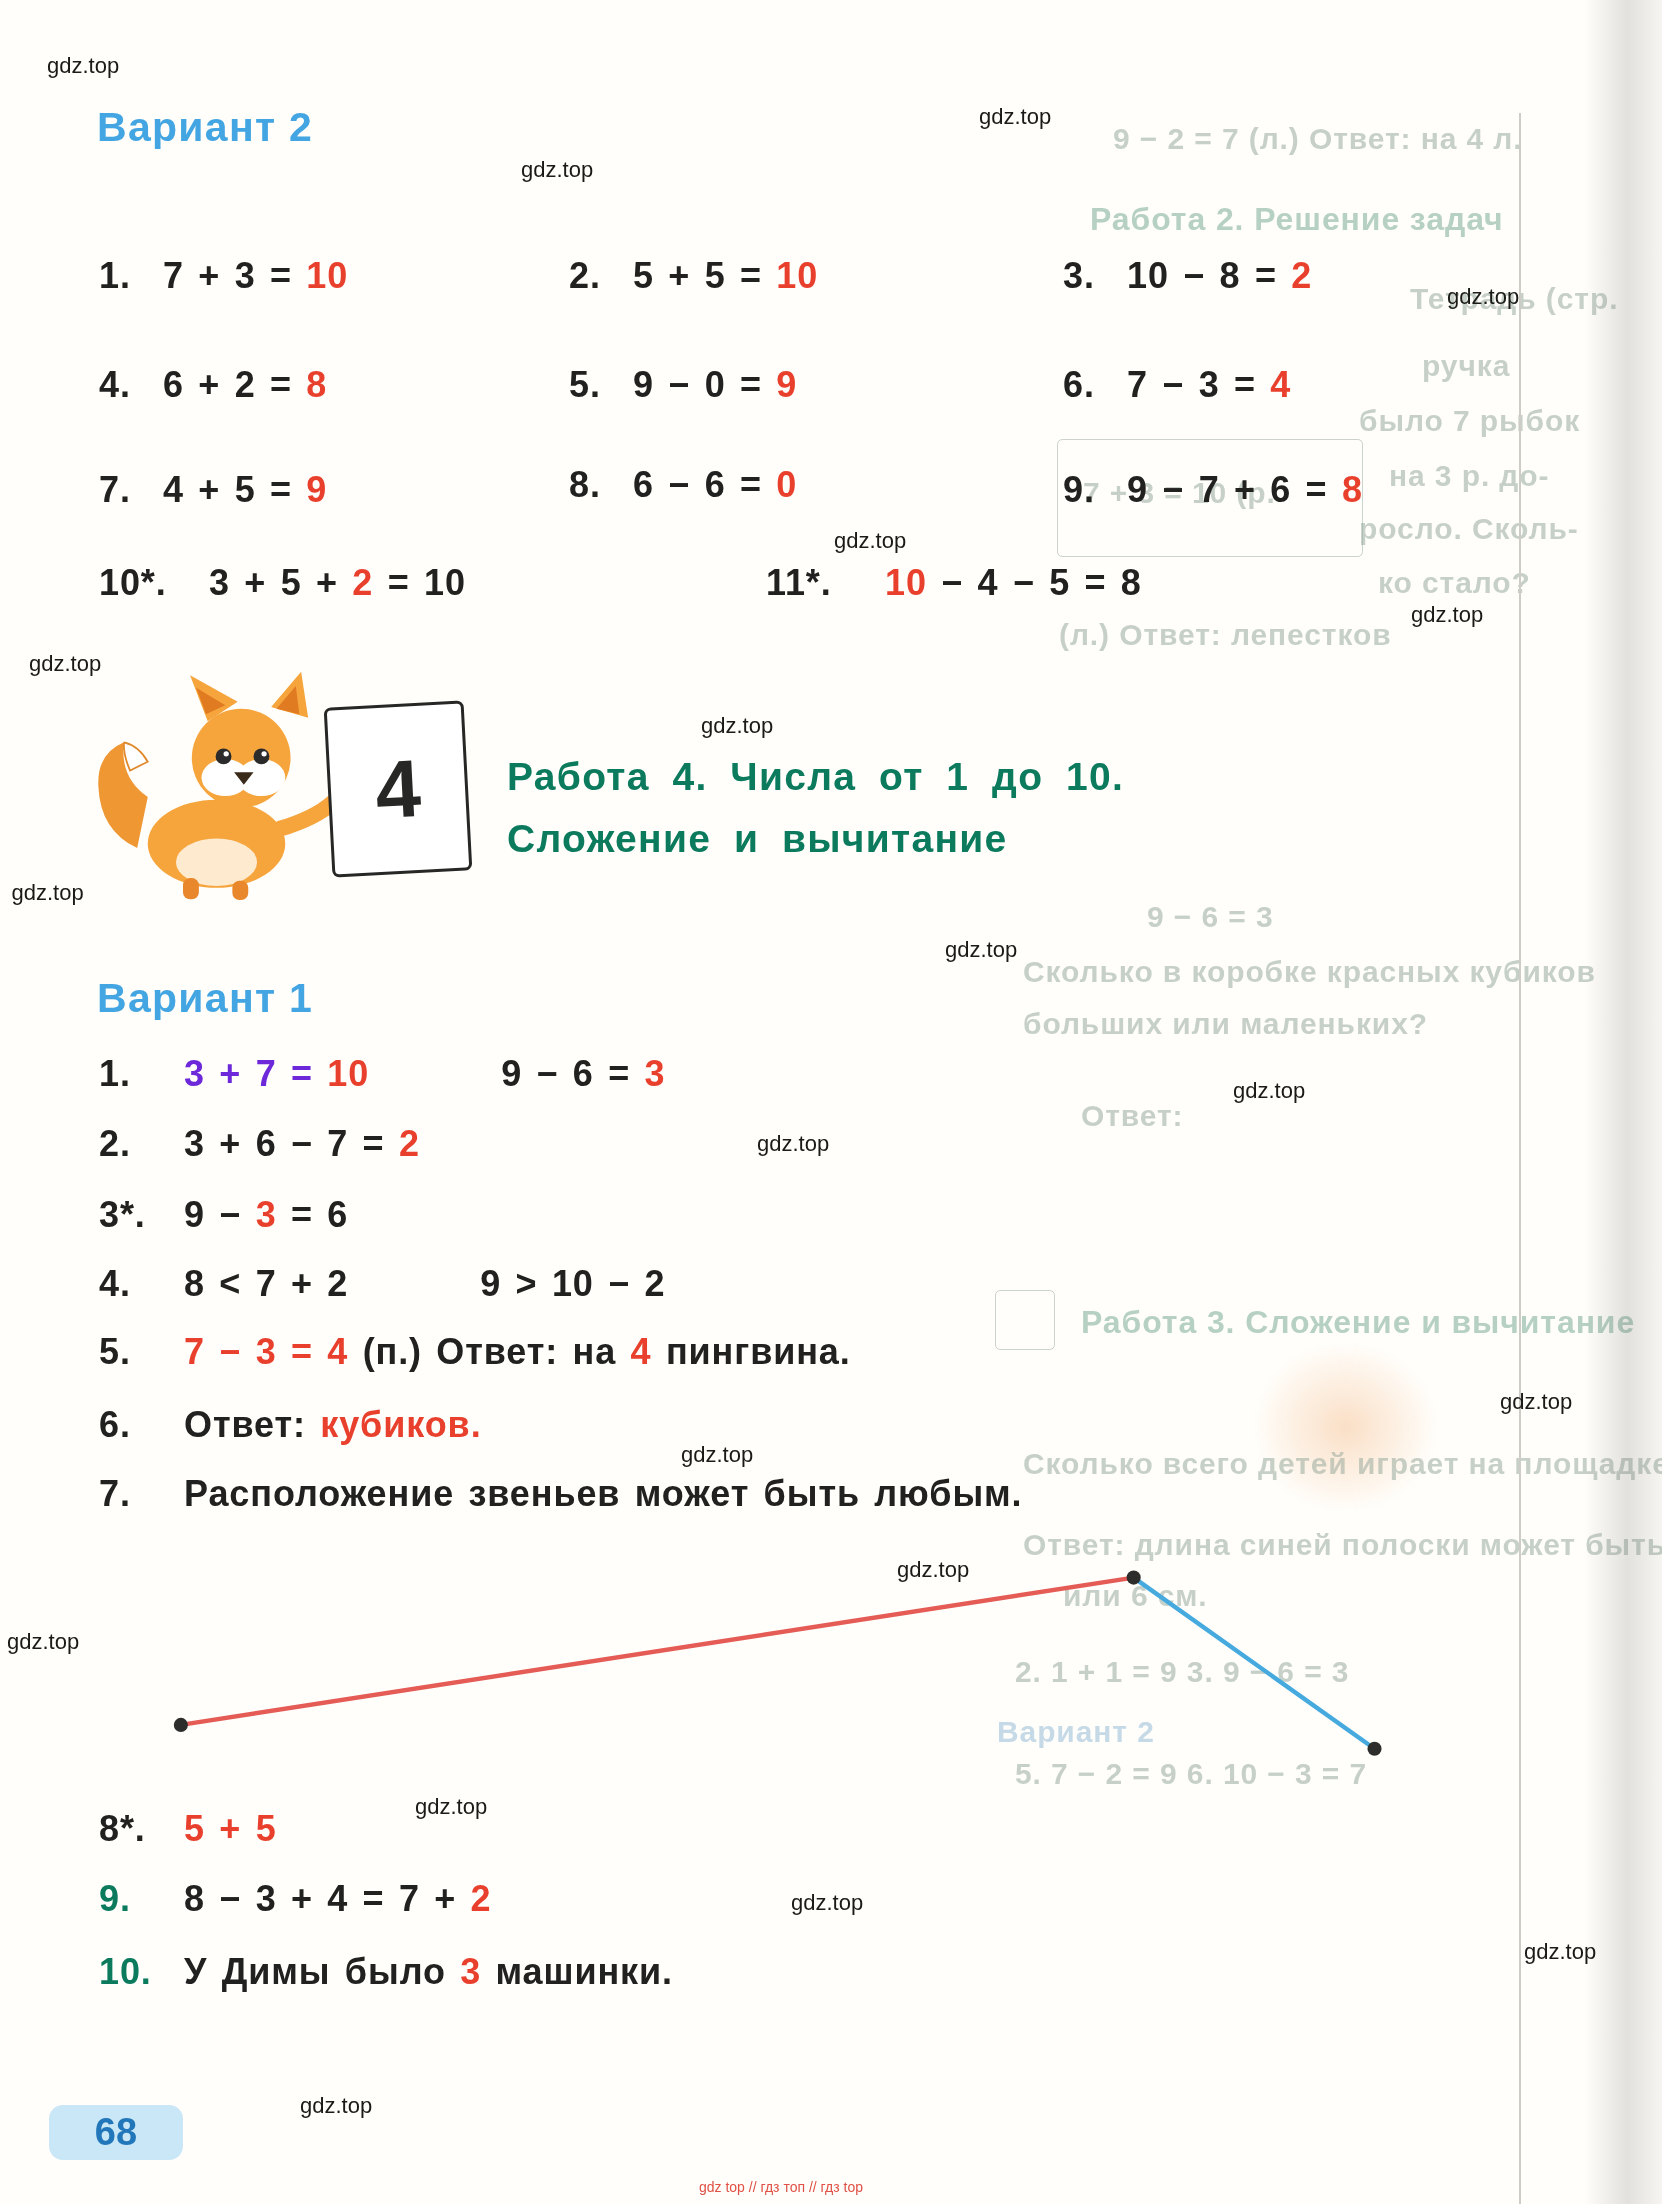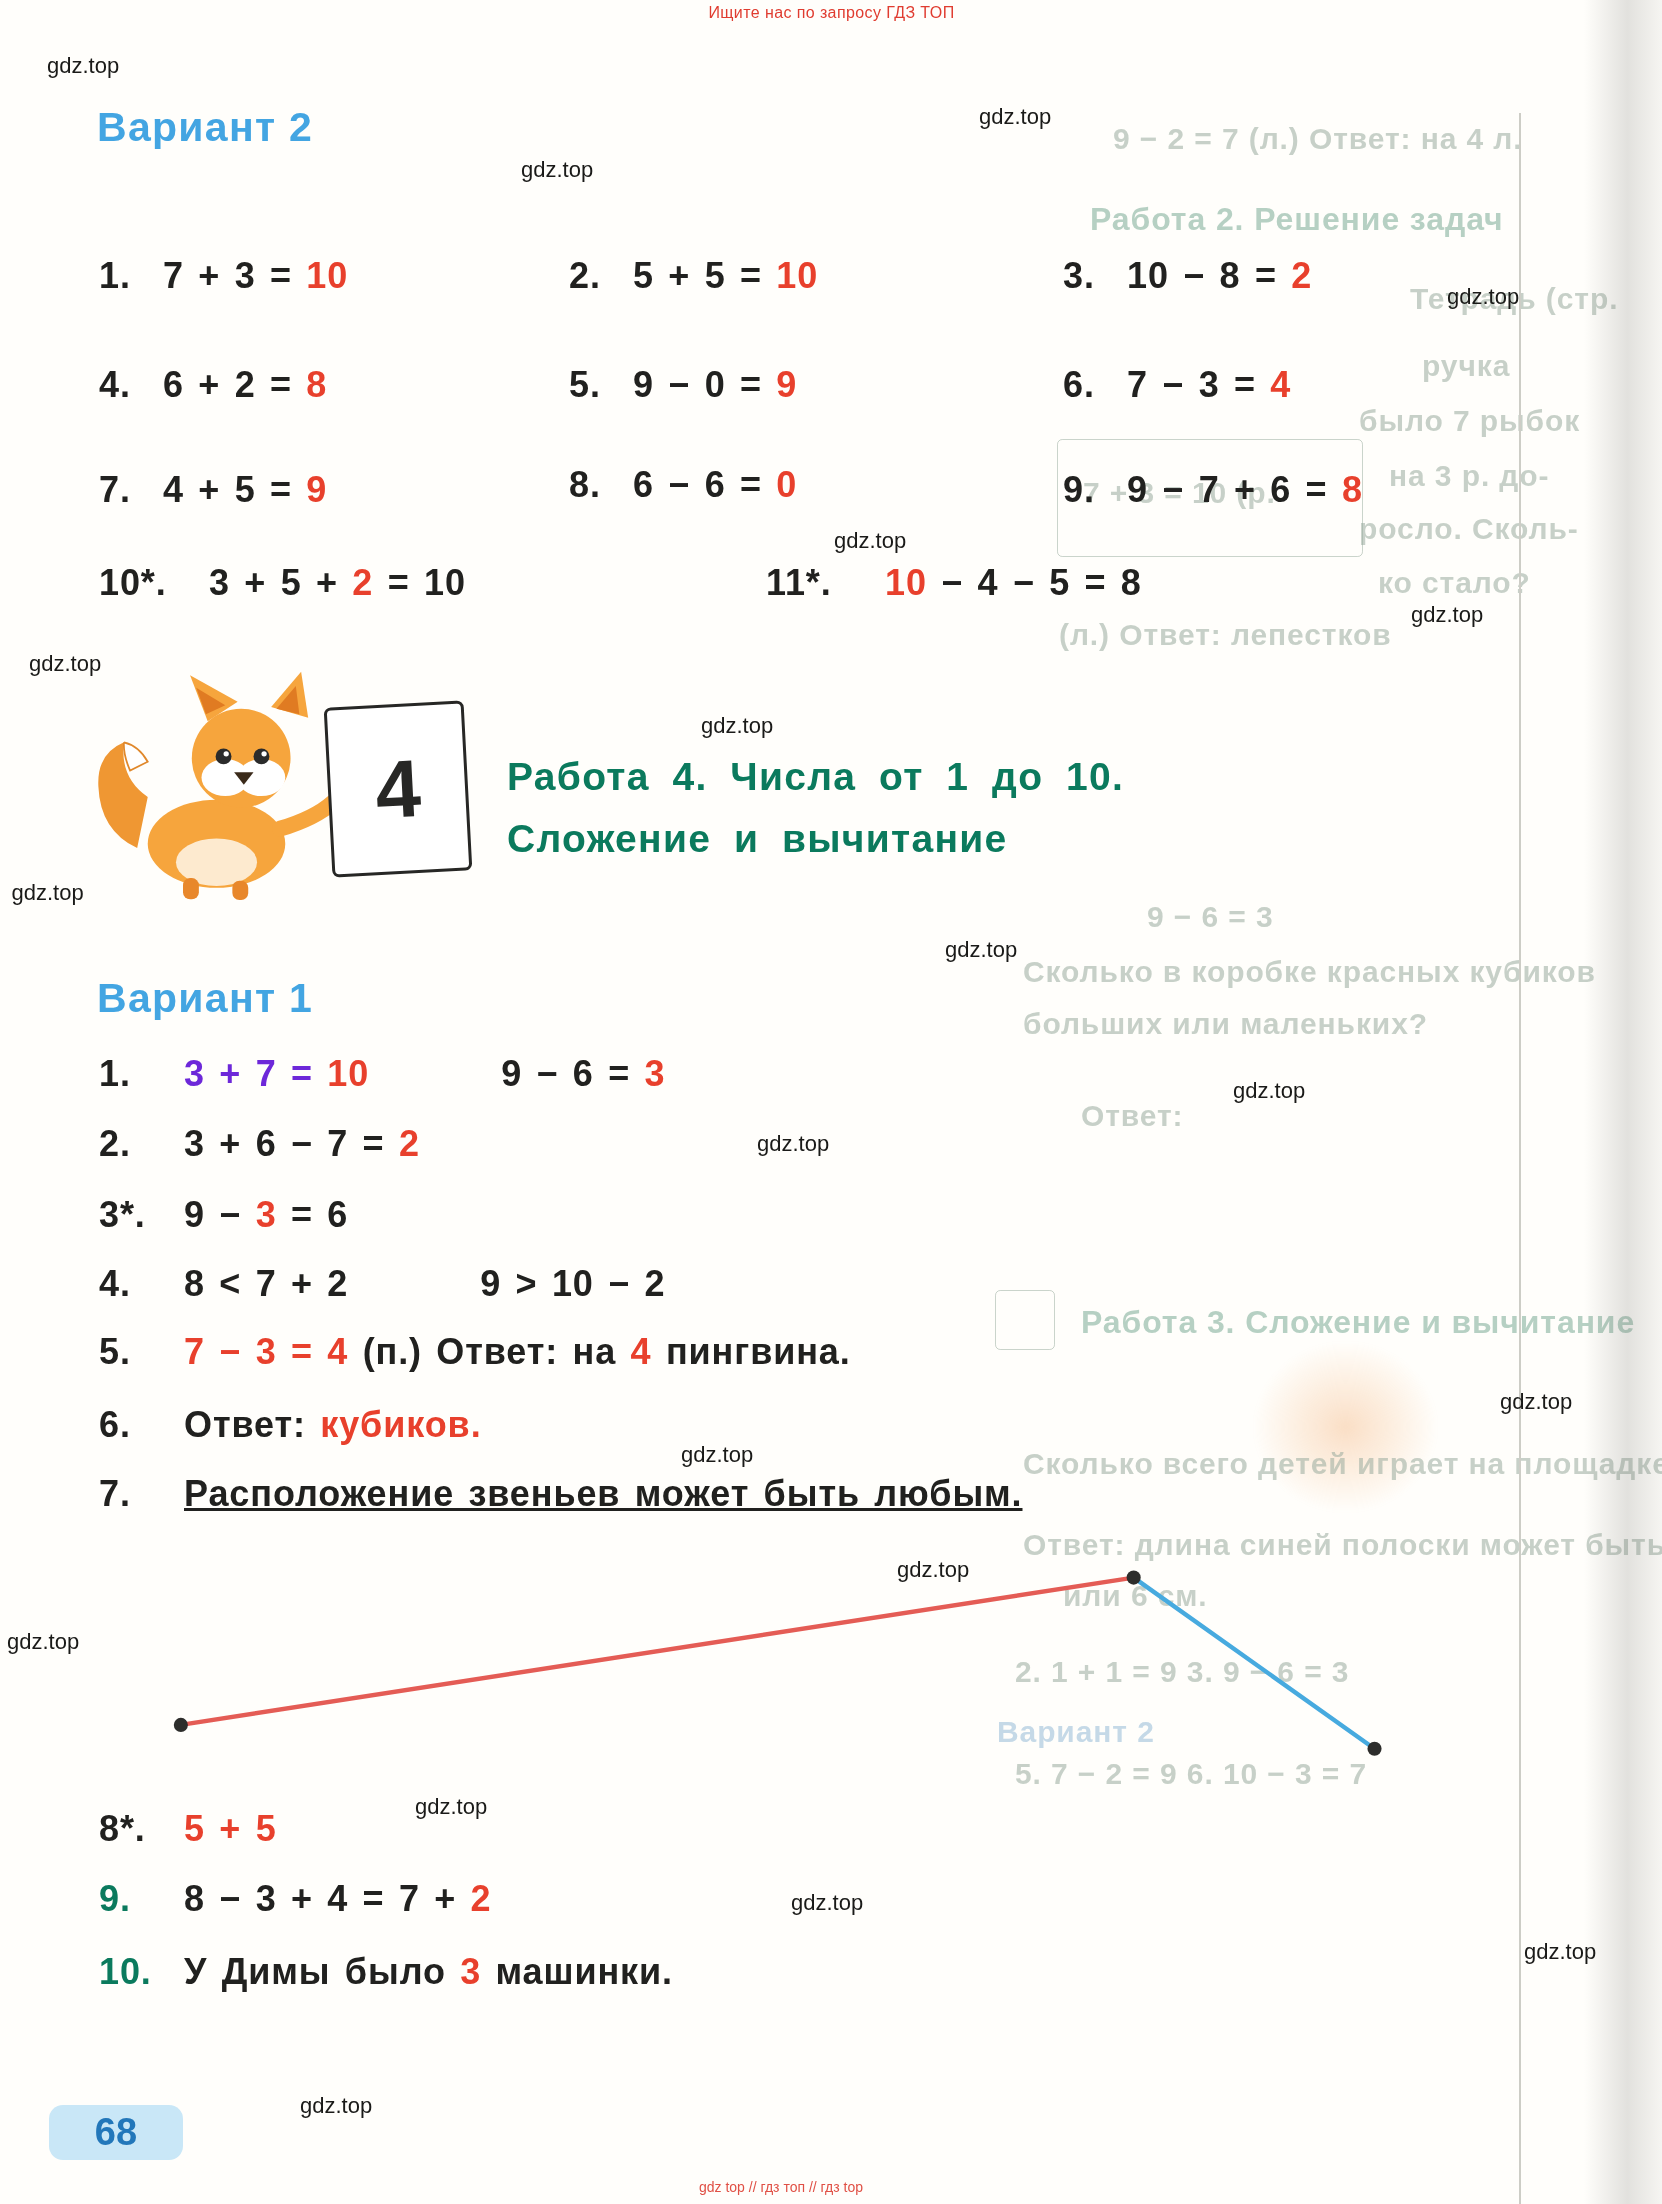--- a/index.html
+++ b/index.html
@@ -76,21 +76,20 @@
       <div class="bf bf-g" style="left: 1063px; top: 1579px;">или 6 см.</div>
       <div class="bf bf-g" style="left: 1015px; top: 1655px;">2.  1 + 1 = 9      3.  9 − 6 = 3</div>
       <div class="bf bf-bl" style="left: 997px; top: 1715px;">Вариант 2</div>
       <div class="bf bf-g" style="left: 1015px; top: 1757px;">5.  7 − 2 = 9      6.  10 − 3 = 7</div>
       <div class="bbox" style="left: 1057px; top: 439px; width: 304px; height: 116px;"></div>
       <div class="bbox" style="left: 995px; top: 1290px; width: 58px; height: 58px;"></div>
     </div>
 
   <div class="main">
 
-    <div class="banner">Ищите нас по запросу ГДЗ ТОП</div>
 
     <div class="vrule"></div>
     <div class="page-edge"></div>
 
     <div id="v2-title" class="h-variant">Вариант 2</div>
     <div id="v2-rows">
         <div class="eq" style="left: 99px; top: 254px;"><span class="pnum" style="min-width: 64px;">1.</span><span style="color: rgb(33, 33, 31);">7 + 3 = </span><span style="color: rgb(232, 64, 44);">10</span></div>
         <div class="eq" style="left: 569px; top: 254px;"><span class="pnum" style="min-width: 64px;">2.</span><span style="color: rgb(33, 33, 31);">5 + 5 = </span><span style="color: rgb(232, 64, 44);">10</span></div>
         <div class="eq" style="left: 1063px; top: 254px;"><span class="pnum" style="min-width: 64px;">3.</span><span style="color: rgb(33, 33, 31);">10 − 8 = </span><span style="color: rgb(232, 64, 44);">2</span></div>
         <div class="eq" style="left: 99px; top: 363px;"><span class="pnum" style="min-width: 64px;">4.</span><span style="color: rgb(33, 33, 31);">6 + 2 = </span><span style="color: rgb(232, 64, 44);">8</span></div>
@@ -137,21 +136,21 @@
     </div>
 
     <div id="v1-title" class="h-variant">Вариант 1</div>
     <div id="v1-rows">
         <div class="eq" style="left: 99px; top: 1052px;"><span class="pnum" style="min-width: 85px;">1.</span><span style="color: #6d28d9;">3 + 7 = </span><span style="color: rgb(232, 64, 44);">10</span><span style="display: inline-block; width: 132px;"></span><span style="color: rgb(33, 33, 31);">9 − 6 = </span><span style="color: rgb(232, 64, 44);">3</span></div>
         <div class="eq" style="left: 99px; top: 1122px;"><span class="pnum" style="min-width: 85px;">2.</span><span style="color: rgb(33, 33, 31);">3 + 6 − 7 = </span><span style="color: rgb(232, 64, 44);">2</span></div>
         <div class="eq" style="left: 99px; top: 1193px;"><span class="pnum" style="min-width: 85px;">3*.</span><span style="color: rgb(33, 33, 31);">9 − </span><span style="color: rgb(232, 64, 44);">3</span><span style="color: rgb(33, 33, 31);"> = 6</span></div>
         <div class="eq" style="left: 99px; top: 1262px;"><span class="pnum" style="min-width: 85px;">4.</span><span style="color: rgb(33, 33, 31);">8 &lt; 7 + 2</span><span style="display: inline-block; width: 132px;"></span><span style="color: rgb(33, 33, 31);">9 &gt; 10 − 2</span></div>
         <div class="eq" style="left: 99px; top: 1330px;"><span class="pnum" style="min-width: 85px;">5.</span><span style="color: rgb(232, 64, 44);">7 − 3 = 4</span><span style="color: rgb(33, 33, 31);"> (п.) Ответ: на </span><span style="color: rgb(232, 64, 44);">4</span><span style="color: rgb(33, 33, 31);"> пингвина.</span></div>
         <div class="eq" style="left: 99px; top: 1403px;"><span class="pnum" style="min-width: 85px;">6.</span><span style="color: rgb(33, 33, 31);">Ответ: </span><span style="color: rgb(232, 64, 44);">кубиков.</span></div>
-        <div class="eq" style="left: 99px; top: 1472px; text-decoration: underline;"><span class="pnum" style="min-width: 85px;">7.</span><span style="color: rgb(33, 33, 31);">Расположение звеньев может быть любым.</span></div>
+        <div class="eq" style="left: 99px; top: 1472px;"><span class="pnum" style="min-width: 85px;">7.</span><span style="color: rgb(33, 33, 31);">Расположение звеньев может быть любым.</span></div>
         <div class="eq" style="left: 99px; top: 1807px;"><span class="pnum" style="min-width: 85px;">8*.</span><span style="color: rgb(232, 64, 44);">5 + 5</span></div>
         <div class="eq" style="left: 99px; top: 1877px;"><span class="pnum" style="min-width: 85px; color: rgb(11, 122, 93);">9.</span><span style="color: rgb(33, 33, 31);">8 − 3 + 4 = 7 + </span><span style="color: rgb(232, 64, 44);">2</span></div>
         <div class="eq" style="left: 99px; top: 1950px;"><span class="pnum" style="min-width: 85px; color: rgb(11, 122, 93);">10.</span><span style="color: rgb(33, 33, 31);">У Димы было </span><span style="color: rgb(232, 64, 44);">3</span><span style="color: rgb(33, 33, 31);"> машинки.</span></div>
       </div>
 
     <svg id="figure-svg" width="1663" height="2205" viewBox="0 0 1885 2499">
         <line x1="205" y1="1955" x2="1285" y2="1788" stroke="#e45c55" stroke-width="5" stroke-linecap="round"></line>
         <line x1="1285" y1="1788" x2="1558" y2="1982" stroke="#47aadf" stroke-width="5" stroke-linecap="round"></line>
         <circle cx="205" cy="1955" r="8" fill="#2d2d2b"></circle>
         <circle cx="1285" cy="1788" r="8" fill="#2d2d2b"></circle>

